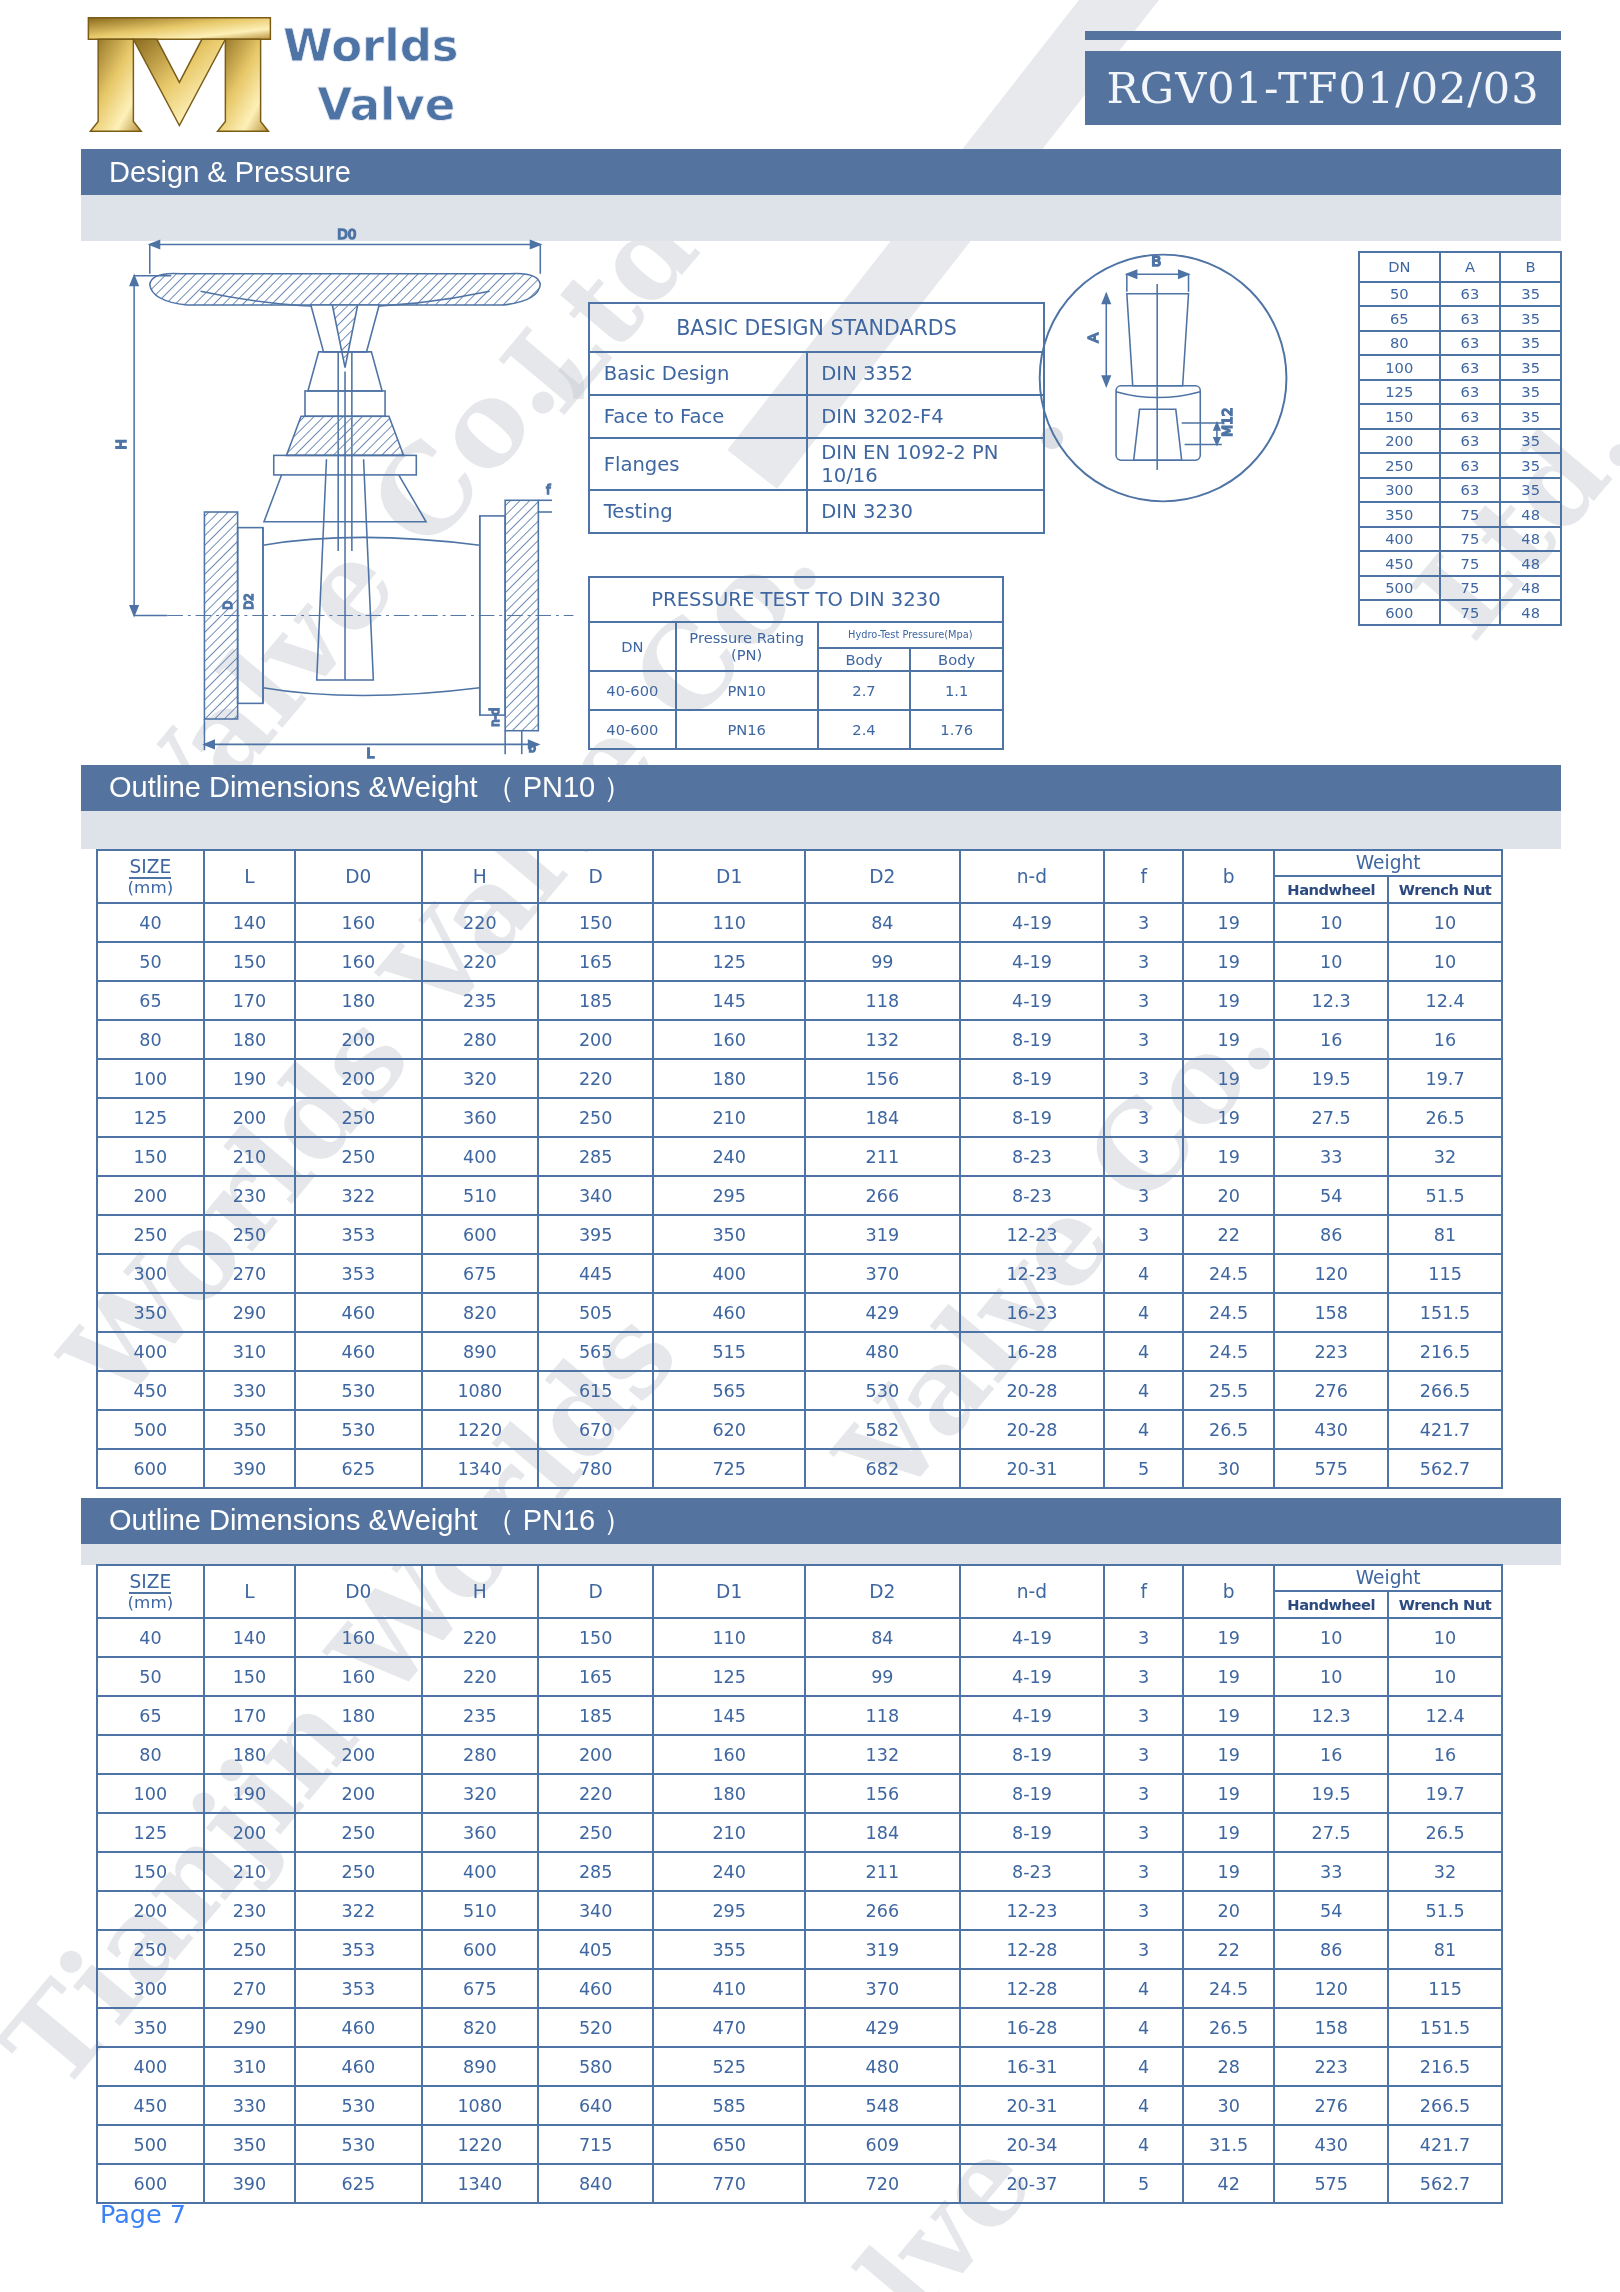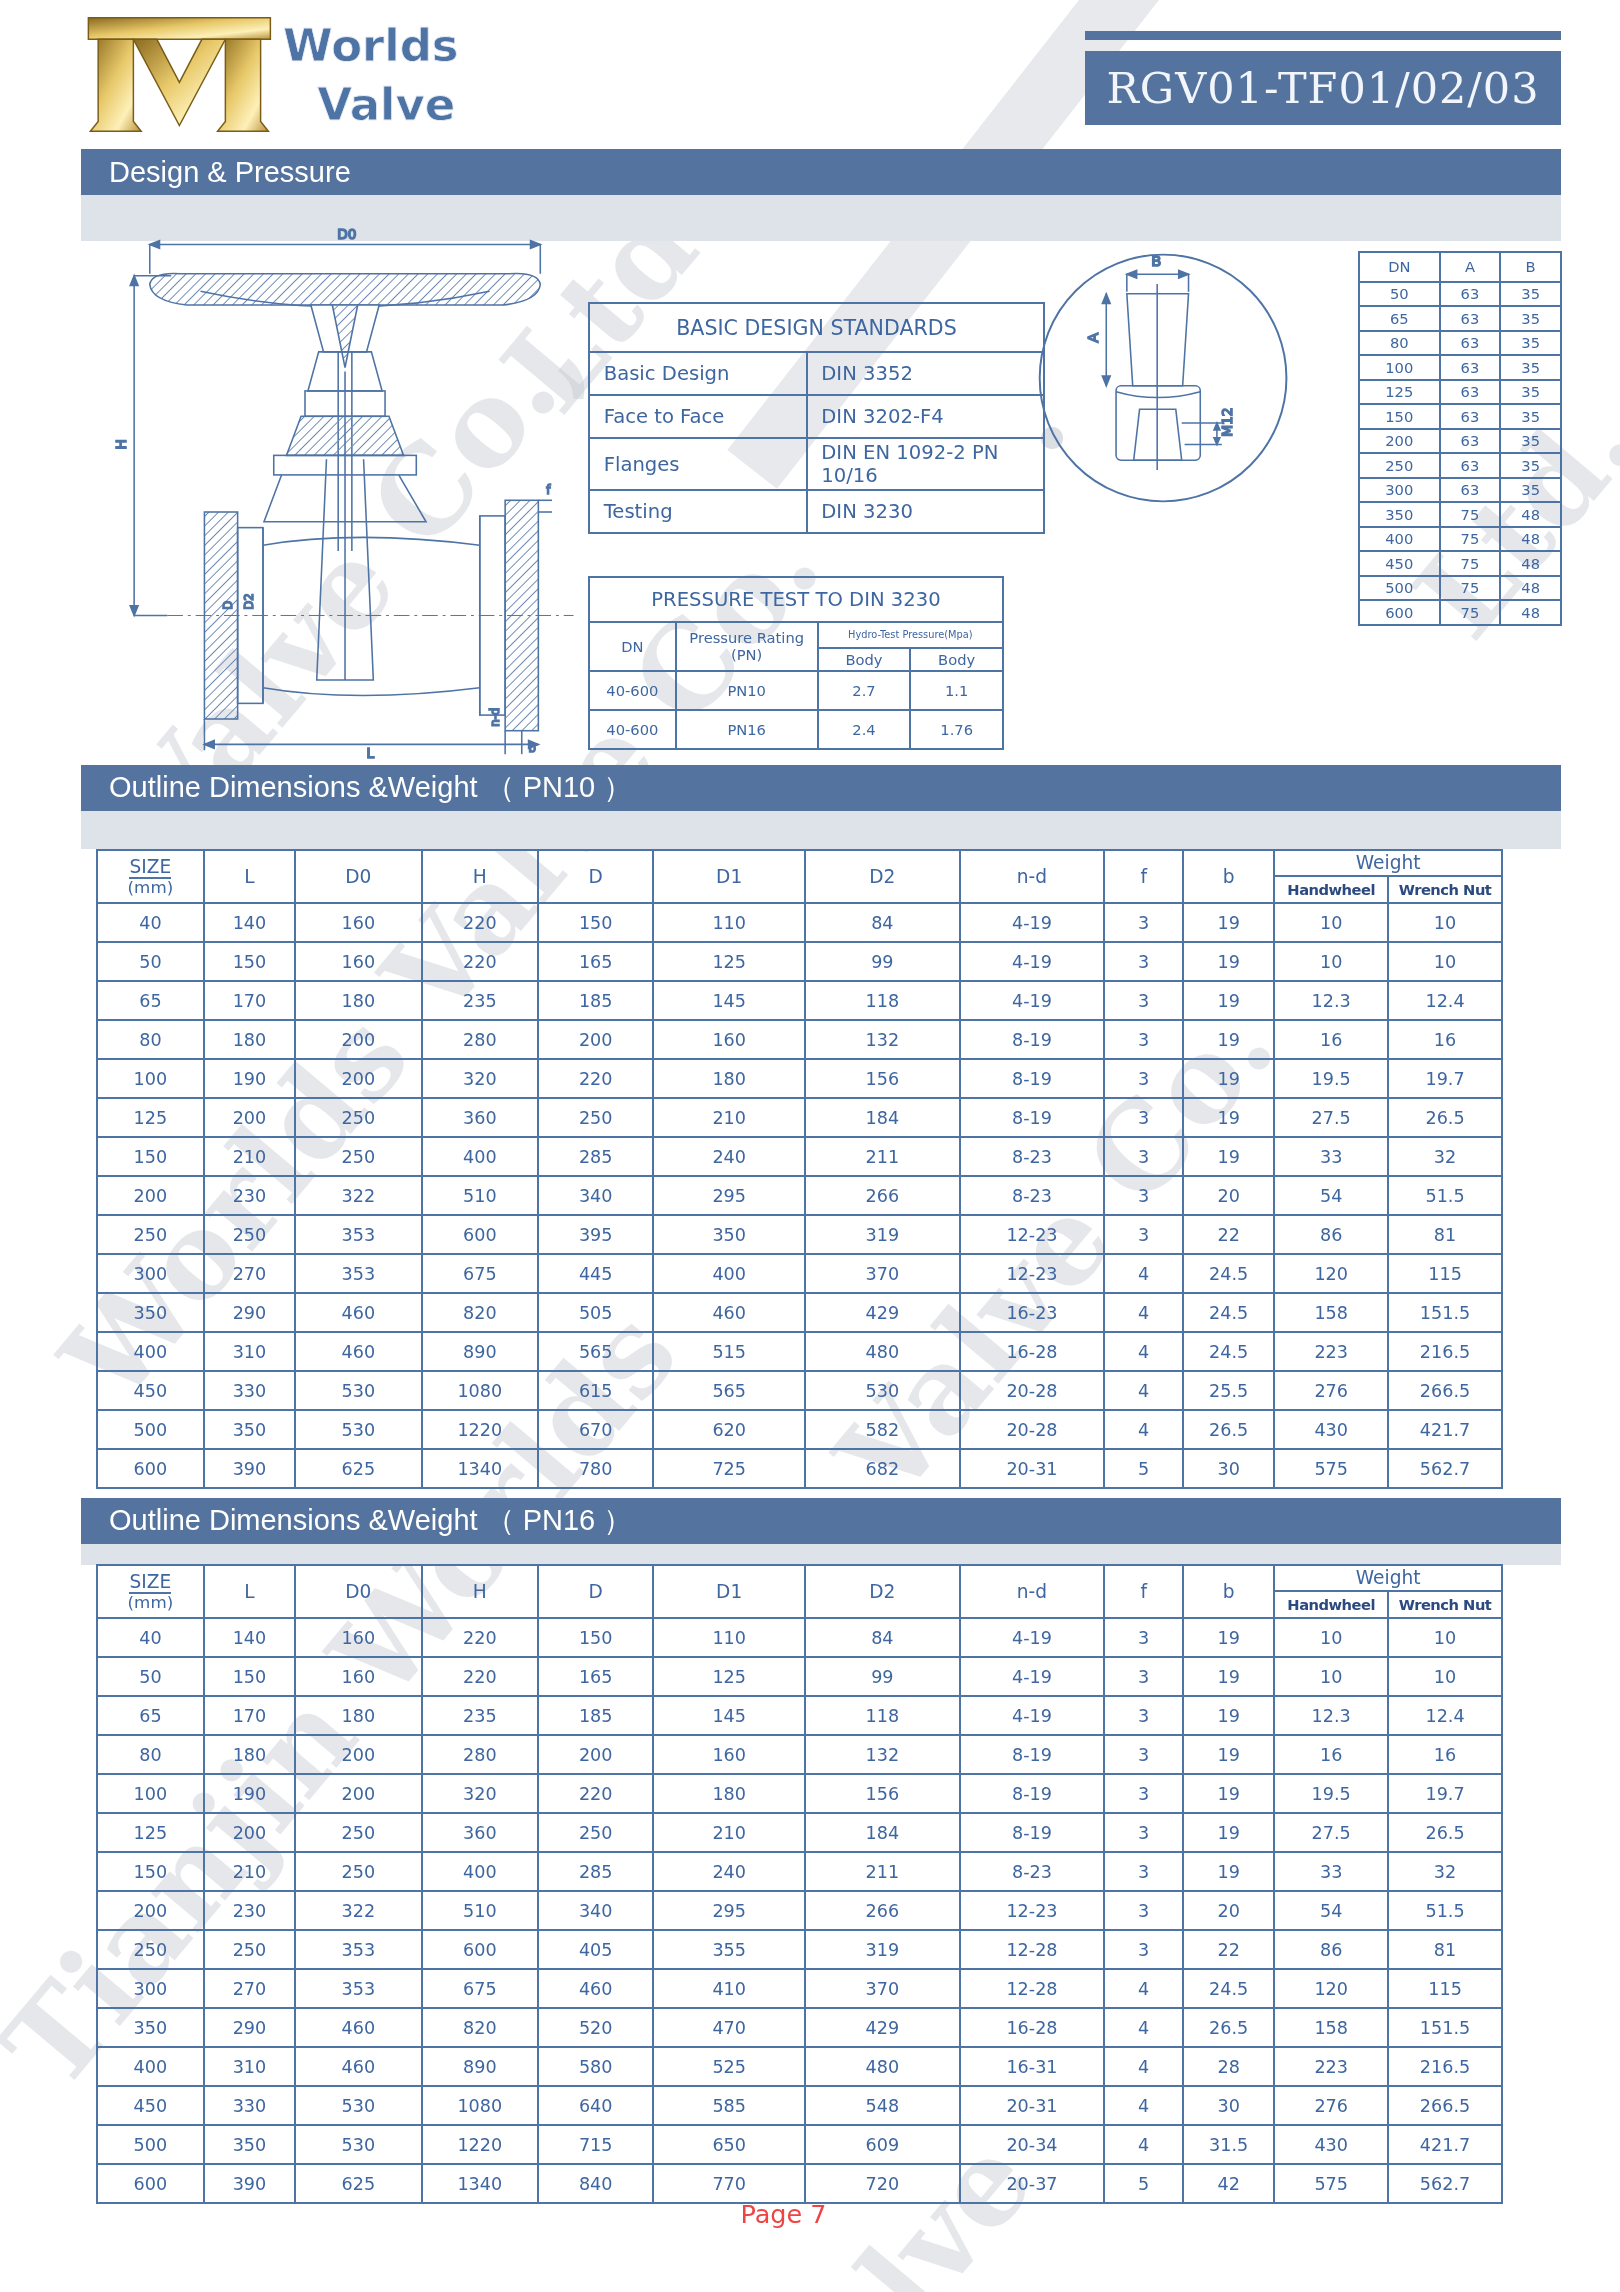--- a/index.html
+++ b/index.html
@@ -53,22 +53,22 @@
   .dim-table{border:2.9px solid #4e73a5;}
   .dim-table thead th{font-weight:normal;font-size:18.6px;height:45px;margin-left:7px;}
   .dim-table thead .sub{font-size:14.7px;font-weight:bold;color:#2c4a80;height:25.5px;
                         white-space:nowrap;overflow:hidden;letter-spacing:-0.5px;}
   .dim-table tbody td{height:37px;}
   #pn10-table{top:849px;} #pn16-table{top:1564px;}
   .size-h{display:inline-block;border-bottom:2px solid #4e73a5;line-height:19.6px;}
   .size-u{display:block;line-height:17.6px;font-size:16.7px;}
 
   
-  .footer{position:absolute;left:80px;top:2199px;width:1407px;text-align:center;
-          font-size:25.5px;color:#ef4444;}
+  .footer{position:absolute;left:100px;top:2199px;width:1407px;
+          font-size:25.5px;color:#3b82f6;}
 
   
   .wm{position:absolute;font-family:"DejaVu Serif",serif;font-weight:bold;font-size:118px;
       color:#c3c8ce;opacity:0.42;white-space:nowrap;transform:rotate(-50deg);
       transform-origin:left center;pointer-events:none;z-index:3;}
   #wm1{left:529px;top:323px;} #wm2{left:147px;top:755px;}
   #wm3{left:88px;top:1313px;} #wm4{left:863px;top:1411px;}
   #wm5{left:29px;top:2000px;} #wm6{left:1441px;top:549px;}
   #wm7{left:784px;top:2352px;}
   .scan-stripe{position:absolute;left:1186px;top:-137px;width:63px;height:745px;

